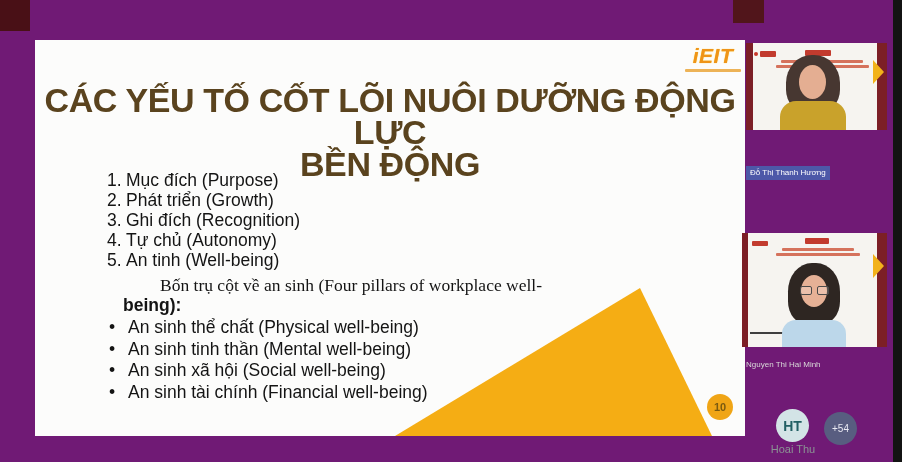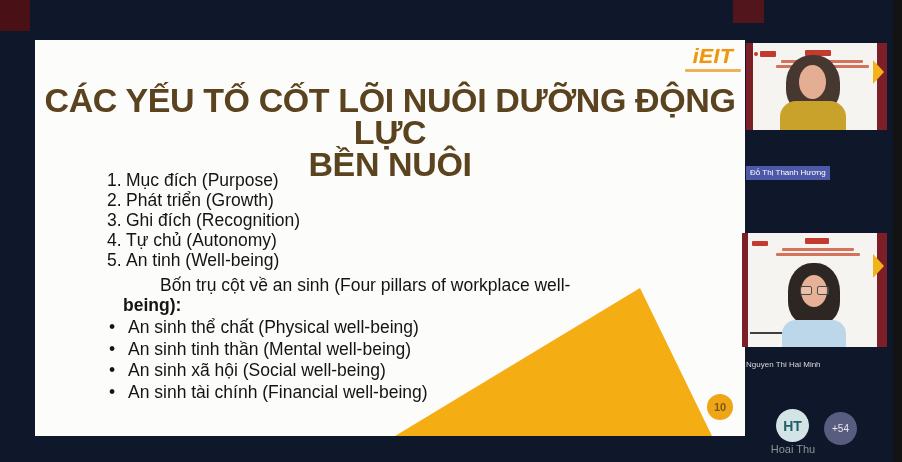--- a/index.html
+++ b/index.html
@@ -1,33 +1,33 @@
 <!DOCTYPE html>
 <html><head>
 <meta charset="utf-8">
 <style>
   html,body{margin:0;padding:0;background:#000;}
   body{width:902px;height:462px;position:relative;overflow:hidden;
        font-family:"Liberation Sans","DejaVu Sans",sans-serif;}
-  .screen{position:absolute;left:0;top:0;width:902px;height:462px;background:#0f172a;}
+  .screen{position:absolute;left:0;top:0;width:902px;height:462px;background:#701a75;}
 
   
   .patch-tl{position:absolute;left:0;top:0;width:30px;height:31px;background:#491016;}
   .patch-tr{position:absolute;left:733px;top:0;width:31px;height:23px;background:#51151b;}
   .right-col{position:absolute;right:0;top:0;width:9px;height:462px;background:#131313;}
 
   
   .slide{position:absolute;left:35px;top:40px;width:710px;height:396px;background:#fcfcfb;overflow:hidden;}
   .slide-title{position:absolute;top:44px;left:0;width:100%;margin:0;text-align:center;
     font-size:34px;line-height:32px;font-weight:bold;color:#5a431e;letter-spacing:-0.4px;}
   .list{position:absolute;left:72px;top:130px;width:580px;font-size:17.5px;color:#141414;line-height:20px;}
   .row{display:flex;}
   .row .marker{width:19px;flex:none;}
   .pillars{margin-top:5px;}
-  .p1{padding-left:53px;}
+  .p1{padding-left:53px;font-family:Liberation Serif, serif;}
   .p2{padding-left:16px;font-weight:bold;}
   .bullets{margin-top:2px;line-height:21.6px;}
   .bullets .marker{width:19px;flex:none;padding-left:2px;}
 
   .triangle-svg{position:absolute;left:0;top:0;width:710px;height:396px;pointer-events:none;}
   .page-circle{position:absolute;left:672px;top:354px;width:26px;height:26px;border-radius:50%;
     background:#f0a516;color:#7a5a10;font-size:11px;font-weight:bold;
     display:flex;align-items:center;justify-content:center;}
   .logo{position:absolute;left:646px;top:4px;width:64px;text-align:center;}
   .logo-text{font-size:21px;font-weight:800;color:#ef9418;font-style:italic;letter-spacing:0.5px;
@@ -81,21 +81,21 @@
       <polygon points="605,248 360,396 677,396" fill="#f5ad14"></polygon>
     </svg>
 
     <div class="logo">
       <span class="logo-text">iEIT</span>
       <div class="logo-tagline"></div>
     </div>
 
     <h1 class="slide-title">
       <span>CÁC YẾU TỐ CỐT LÕI NUÔI DƯỠNG ĐỘNG LỰC</span><br>
-      <span>BỀN NUÔI</span>
+      <span>BỀN ĐỘNG</span>
     </h1>
 
     <div class="list">
       <div class="row">
         <span class="marker">1.</span>
         <span>Mục đích (Purpose)</span>
       </div>
       <div class="row">
         <span class="marker">2.</span>
         <span>Phát triển (Growth)</span>

